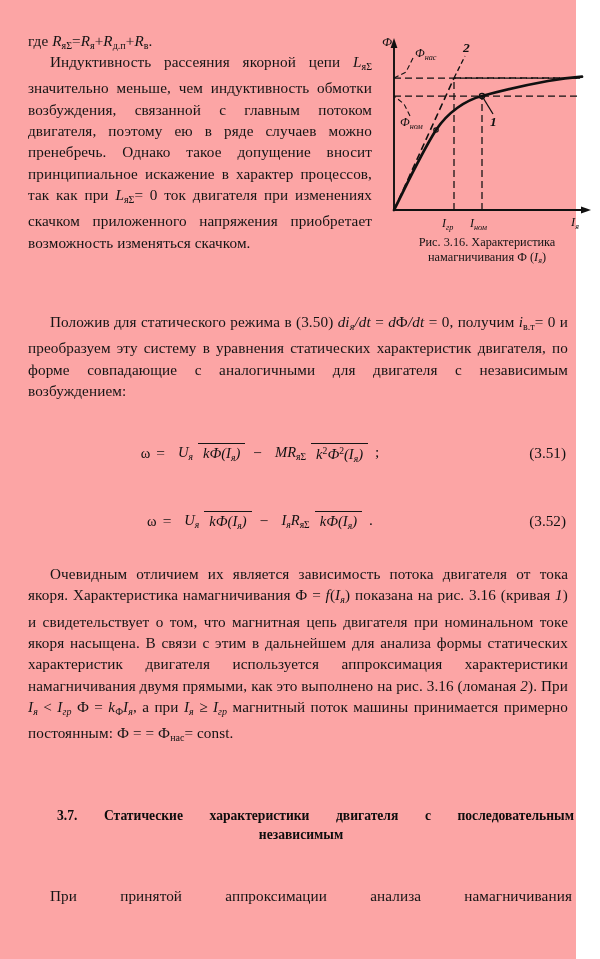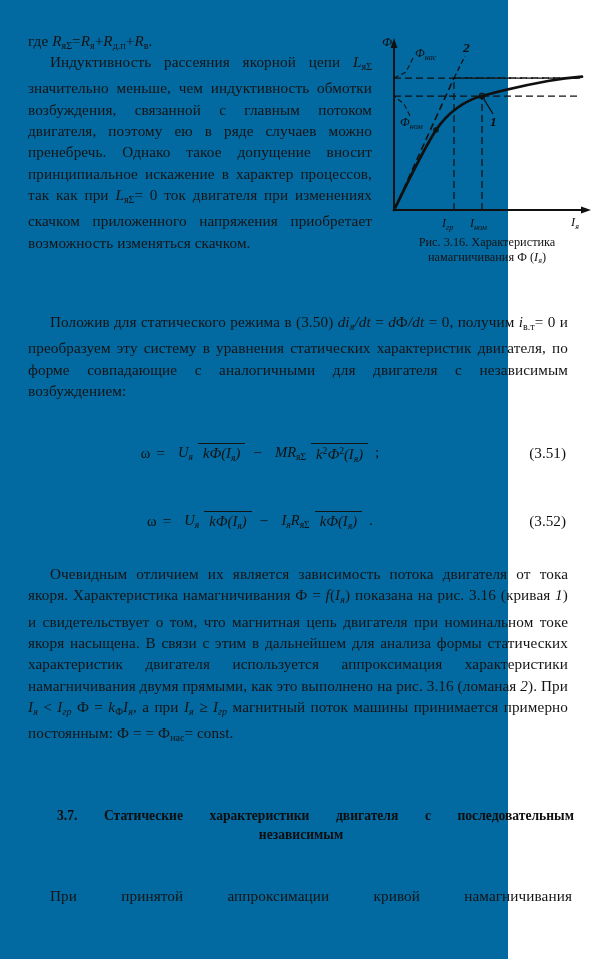--- a/index.html
+++ b/index.html
@@ -11,23 +11,23 @@
     width: 600px;
     height: 959px;
     position: relative;
     font-family: "Liberation Serif", "DejaVu Serif", serif;
     color: #111111;
     overflow: hidden;
   }
   .page {
     position: absolute;
     inset: 0;
-    width: 508px;
+    width: 576px;
     height: 959px;
-    background: #0369a1;
+    background: #fca5a5;
   }
 
   
   .blk { position: absolute; }
   .body-text {
     font-size: 15.2px;
     line-height: 21.4px;
     text-align: justify;
     color: #141414;
     letter-spacing: 0.1px;
@@ -305,17 +305,17 @@
     <span class="nb"><span>Ф</span> =</span>
     <span class="nb">= <span>Ф</span><span class="sub">нас</span></span><span>= const.</span>
   </div>
 
   <div class="blk" id="section-heading">
     <span class="l1">3.7. Статические характеристики двигателя с последовательным</span>
     <span class="l2">независимым</span>
   </div>
 
   <div class="blk body-text indent" id="para-4">
-    <span>При принятой аппроксимации кривой намагничивания</span>
+    <span>При принятой аппроксимации анализа намагничивания</span>
   </div>
 
 
 </div>
 
 </body></html>

